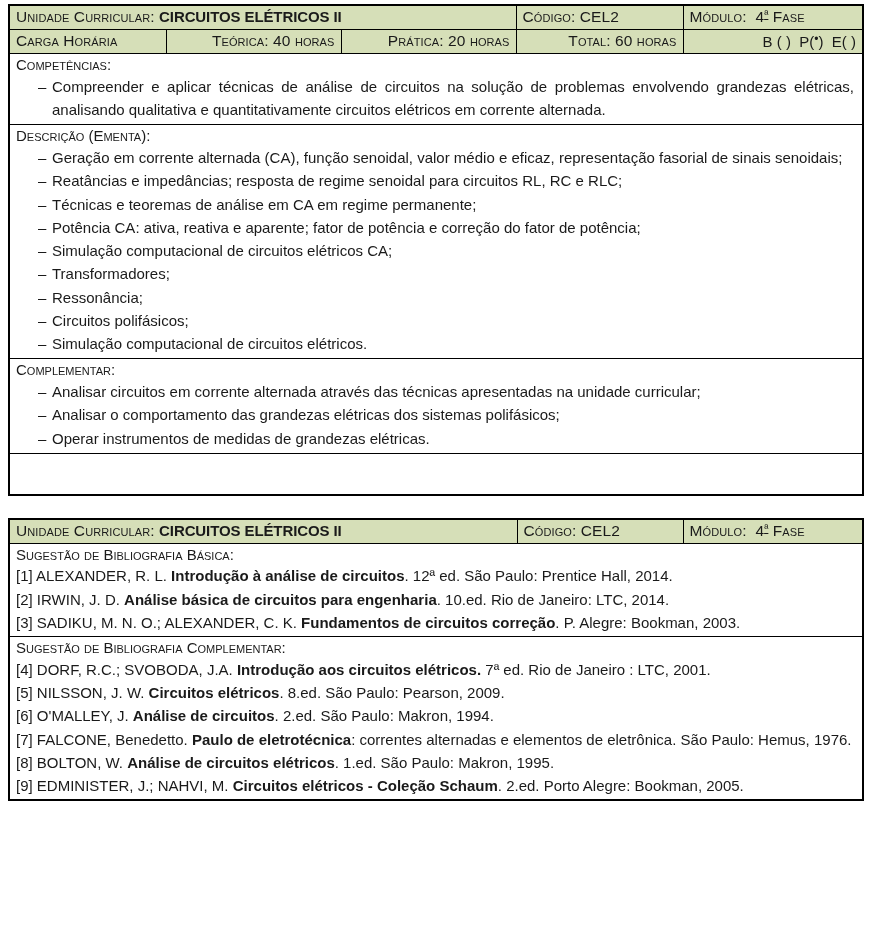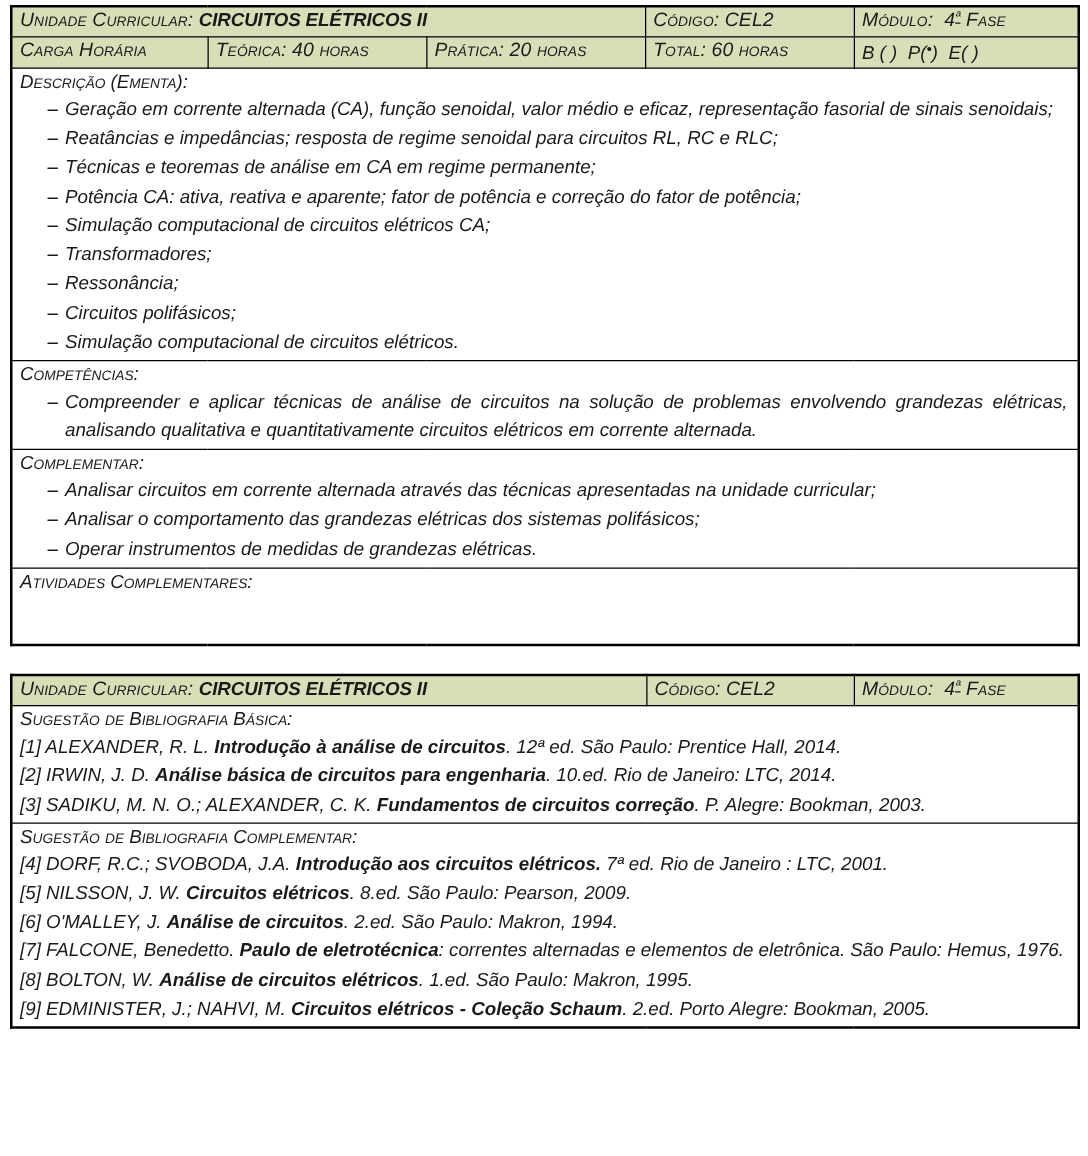--- a/index.html
+++ b/index.html
@@ -25,21 +25,20 @@
     width: 854px;
     border: 2px solid #000;
     border-collapse: collapse;
     table-layout: fixed;
     background: #fff;
   }
   .doc-table td {
     border: 1px solid #000;
     padding: 0;
     vertical-align: top;
-    font-style: italic;
   }
   .hdr {
     background: #d6dfb8;
   }
   .cellpad {
     padding: 2px 6px 3px 6px;
   }
 
   
   .sc {
@@ -47,21 +46,21 @@
     font-size: 15.5px;
     letter-spacing: 0.1px;
   }
   .hdr .sc { font-size: 15.5px; }
   .strong-title {
     font-weight: bold;
     font-size: 15px;
     font-variant: normal;
     letter-spacing: -0.1px;
   }
-  .center { text-align: left; }
+  .center { text-align: right; }
   .ord {
     font-size: 0.72em;
     vertical-align: 0.36em;
     text-decoration: underline;
   }
 
   
   .sect-label {
     font-variant: small-caps;
     font-size: 15px;
@@ -156,20 +155,29 @@
         </td>
         <td class="hdr">
           <div class="cellpad sc center">Total: 60 horas</div>
         </td>
         <td class="hdr">
           <div class="cellpad center" style="font-size:15px">
             <span>B (  )</span>
             <span>&nbsp;<span>P(</span><span style="vertical-align:0.35em;font-size:0.8em">•</span><span>)</span></span>
             <span>&nbsp;<span>E(  )</span></span>
           </div>
+        </td>
+      </tr>
+
+      <tr>
+        <td colspan="5">
+          <div class="sect-label">Competências:</div>
+          <ul class="dash justify">
+            <li>Compreender e aplicar técnicas de análise de circuitos na solução de problemas envolvendo grandezas elétricas, analisando qualitativa e quantitativamente circuitos elétricos em corrente alternada.</li>
+          </ul>
         </td>
       </tr>
 
       <tr>
         <td colspan="5">
           <div class="sect-label">Descrição (Ementa):</div>
           <ul class="dash">
             <li style="text-align:justify">Geração em corrente alternada (CA), função senoidal, valor médio e eficaz, representação fasorial de sinais senoidais;</li>
             <li>Reatâncias e impedâncias; resposta de regime senoidal para circuitos RL, RC e RLC;</li>
             <li>Técnicas e teoremas de análise em CA em regime permanente;</li>
@@ -178,41 +186,31 @@
             <li>Transformadores;</li>
             <li>Ressonância;</li>
             <li>Circuitos polifásicos;</li>
             <li>Simulação computacional de circuitos elétricos.</li>
           </ul>
         </td>
       </tr>
 
       <tr>
         <td colspan="5">
-          <div class="sect-label">Competências:</div>
-          <ul class="dash justify">
-            <li>Compreender e aplicar técnicas de análise de circuitos na solução de problemas envolvendo grandezas elétricas, analisando qualitativa e quantitativamente circuitos elétricos em corrente alternada.</li>
-          </ul>
-        </td>
-      </tr>
-
-      <tr>
-        <td colspan="5">
           <div class="sect-label">Complementar:</div>
           <ul class="dash">
             <li>Analisar circuitos em corrente alternada através das técnicas apresentadas na unidade curricular;</li>
             <li>Analisar o comportamento das grandezas elétricas dos sistemas polifásicos;</li>
             <li>Operar instrumentos de medidas de grandezas elétricas.</li>
           </ul>
         </td>
       </tr>
 
       <tr>
         <td colspan="5">
-          <div class="sect-label">Atividades Complementares:</div>
           <div class="spacer-tall"></div>
         </td>
       </tr>
     </tbody>
   </table>
 
   <div class="gap"></div>
 
   <table class="doc-table">
     <colgroup>

